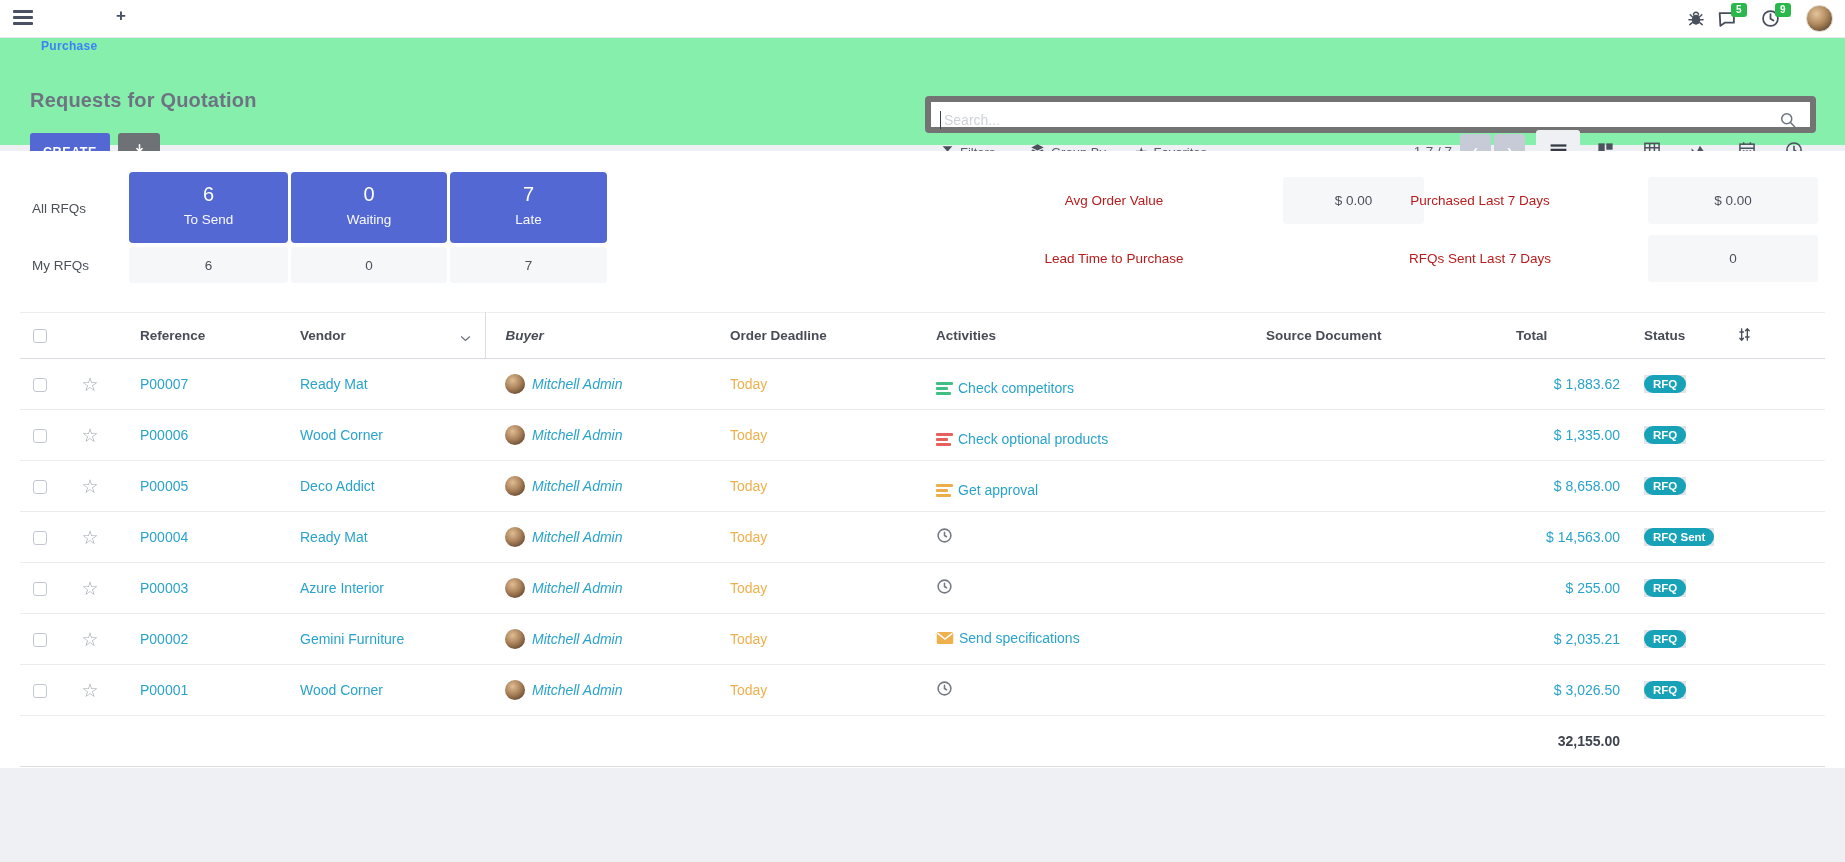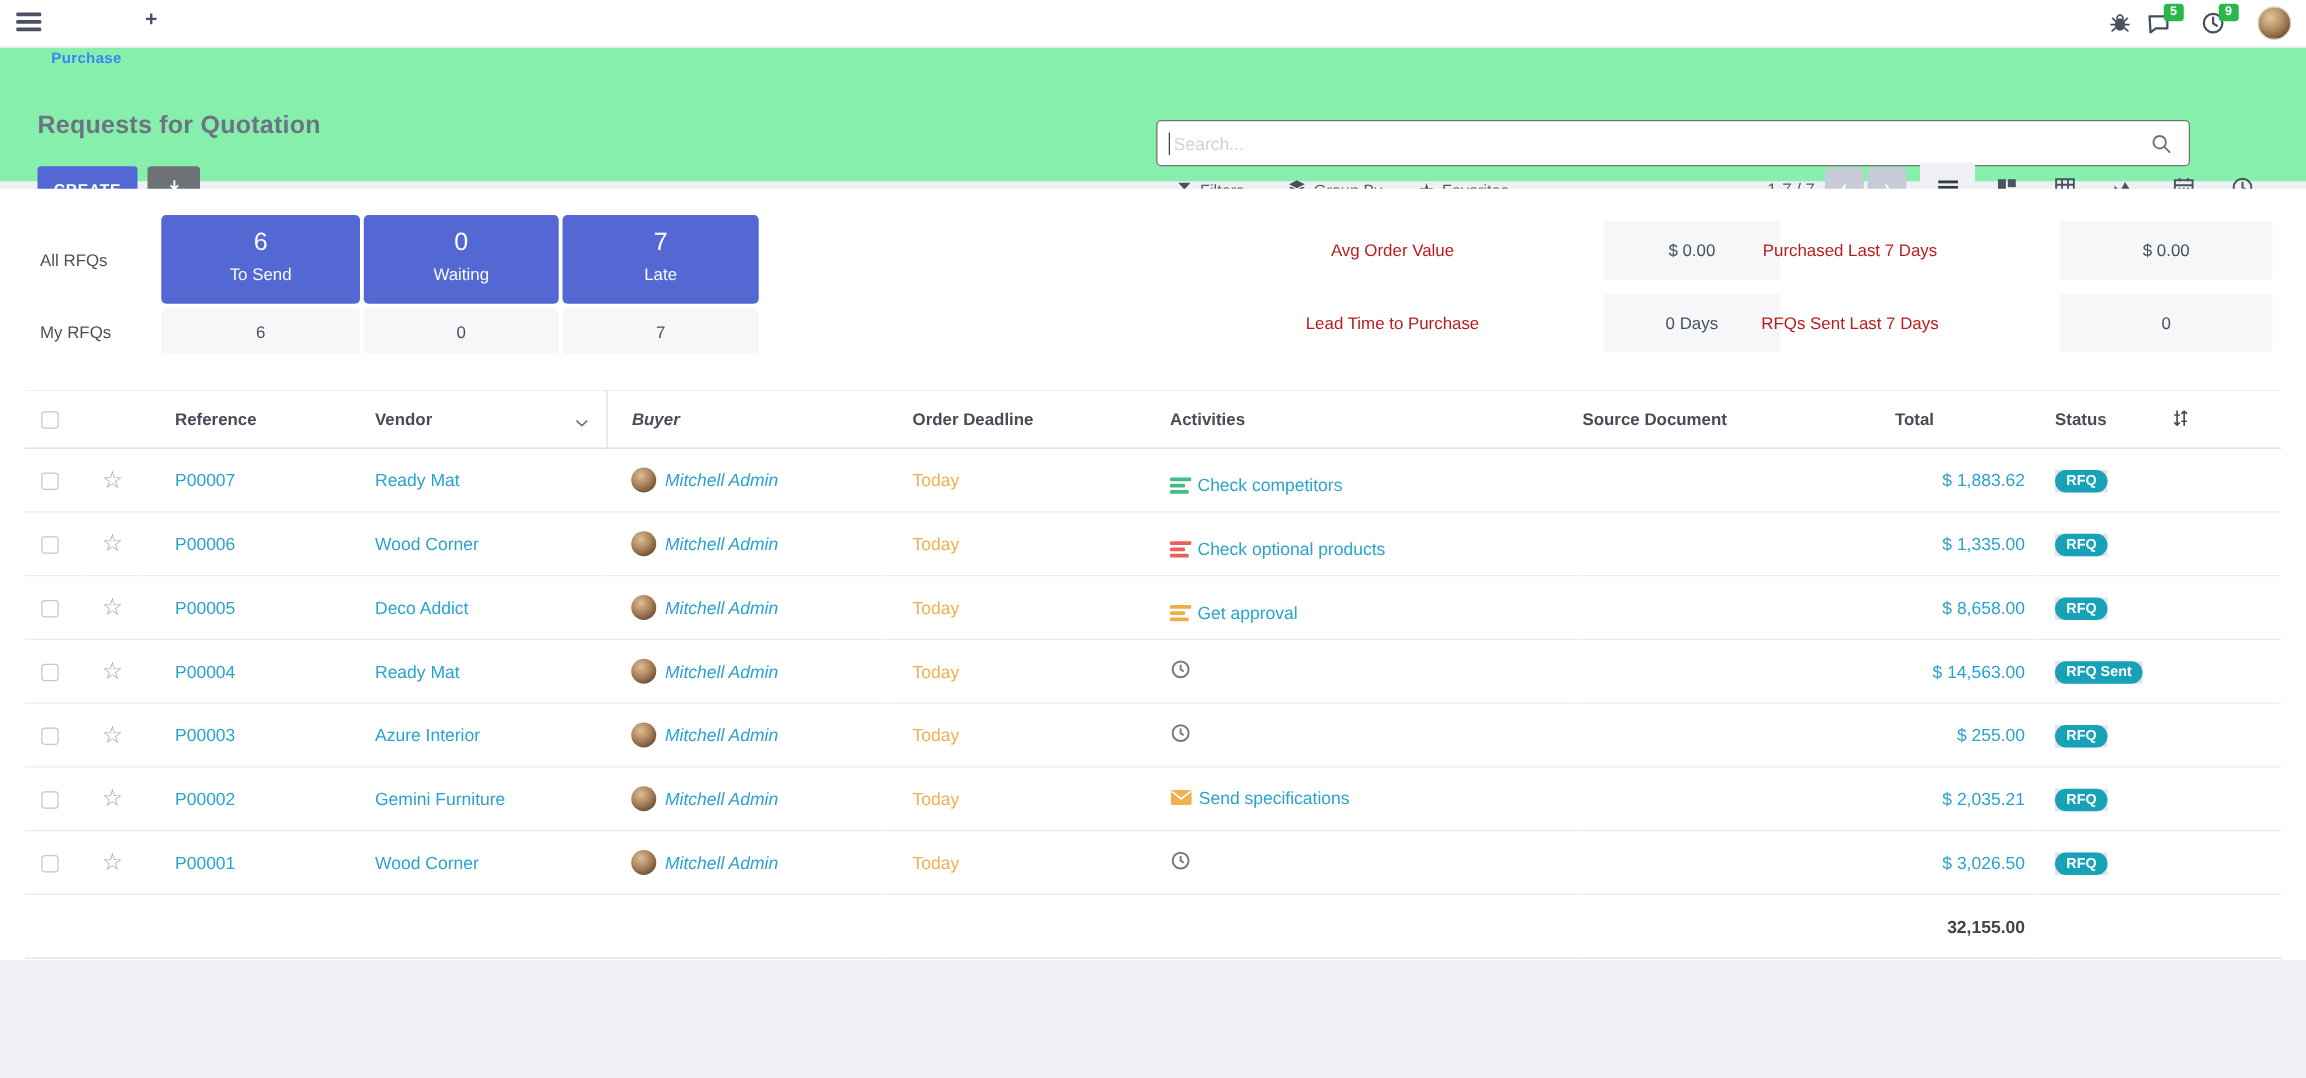--- a/index.html
+++ b/index.html
@@ -18,21 +18,21 @@
   .tb-avatar { position:absolute; left:1806px; top:5px; width:27px; height:27px; border-radius:50%;
     background:radial-gradient(circle at 38% 32%, #e5c49b 0%, #b08a5e 45%, #6b4e35 80%, #46311f 100%); border:1px solid #d9d2c6; }
 
   
   .control-panel { position:absolute; top:38px; left:0; width:100%; height:107px; background:#86efac; }
   .page-title { position:absolute; left:30px; top:51px; font-size:20px; color:#6d7381; letter-spacing:.2px; }
   .btn-create { position:absolute; left:30px; top:95px; width:80px; height:38px; background:#5468d4; border:none; border-radius:3px;
     color:#fff; font-size:12.5px; font-weight:600; letter-spacing:.6px; font-family:inherit; cursor:pointer; }
   .btn-export { position:absolute; left:118px; top:95px; width:42px; height:38px; background:#6e7277; border:none; border-radius:3px; cursor:pointer; }
 
-  .search-box { position:absolute; left:925px; top:58px; width:827px; height:37px; background:#fff; border:1px solid #737373; border-radius:4px; }
+  .search-box { position:absolute; left:925px; top:58px; width:891px; height:37px; background:#fff; border:6px solid #737373; border-radius:4px; }
   .search-caret { position:absolute; left:9px; top:9px; width:1px; height:18px; background:#39404e; }
   .search-ph { position:absolute; left:13px; top:10px; font-size:14px; color:#cdd2db; }
   .search-mag { position:absolute; right:12px; top:8px; width:20px; height:20px; }
 
   .cp-filter { position:absolute; top:103px; height:22px; display:flex; align-items:center; gap:6px; font-size:13px; color:#545a66; cursor:pointer; }
   .pager-text { position:absolute; left:1400px; top:106px; width:52px; font-size:13.5px; color:#545a66; text-align:right; }
   .pager-btn { position:absolute; top:96px; width:31px; height:32px; background:#c6cbd7; border:none; border-radius:4px; color:#fff;
     font-size:15px; font-weight:700; cursor:pointer; line-height:30px; text-align:center; }
   .view-tile { position:absolute; top:92px; width:44px; height:40px; display:flex; align-items:center; justify-content:center; cursor:pointer; border-radius:3px; }
   .view-tile.active { background:#eef0f3; }
@@ -227,21 +227,20 @@
 
     <div class="card-gray" style="left:129px; width:159px;">6</div>
     <div class="card-gray" style="left:291px; width:156px;">0</div>
     <div class="card-gray" style="left:450px; width:157px;">7</div>
 
     <div class="stat-label" style="left:964px; top:42px;">Avg Order Value</div>
     <div class="stat-box" style="left:1283px; top:26px; width:141px;">$ 0.00</div>
     <div class="stat-label" style="left:1330px; top:42px;">Purchased Last 7 Days</div>
     <div class="stat-box" style="left:1648px; top:26px; width:170px;">$ 0.00</div>
     <div class="stat-label" style="left:964px; top:100px;">Lead Time to Purchase</div>
-    <div class="stat-box" style="left:1283px; top:84px; width:141px;">0 Days</div>
     <div class="stat-label" style="left:1330px; top:100px;">RFQs Sent Last 7 Days</div>
     <div class="stat-box" style="left:1648px; top:84px; width:170px;">0</div>
 
     <table class="list">
       <colgroup>
         <col style="width:45px">
           <col style="width:50px">
           <col style="width:165px">
           <col style="width:205px">
         <col style="width:225px">

